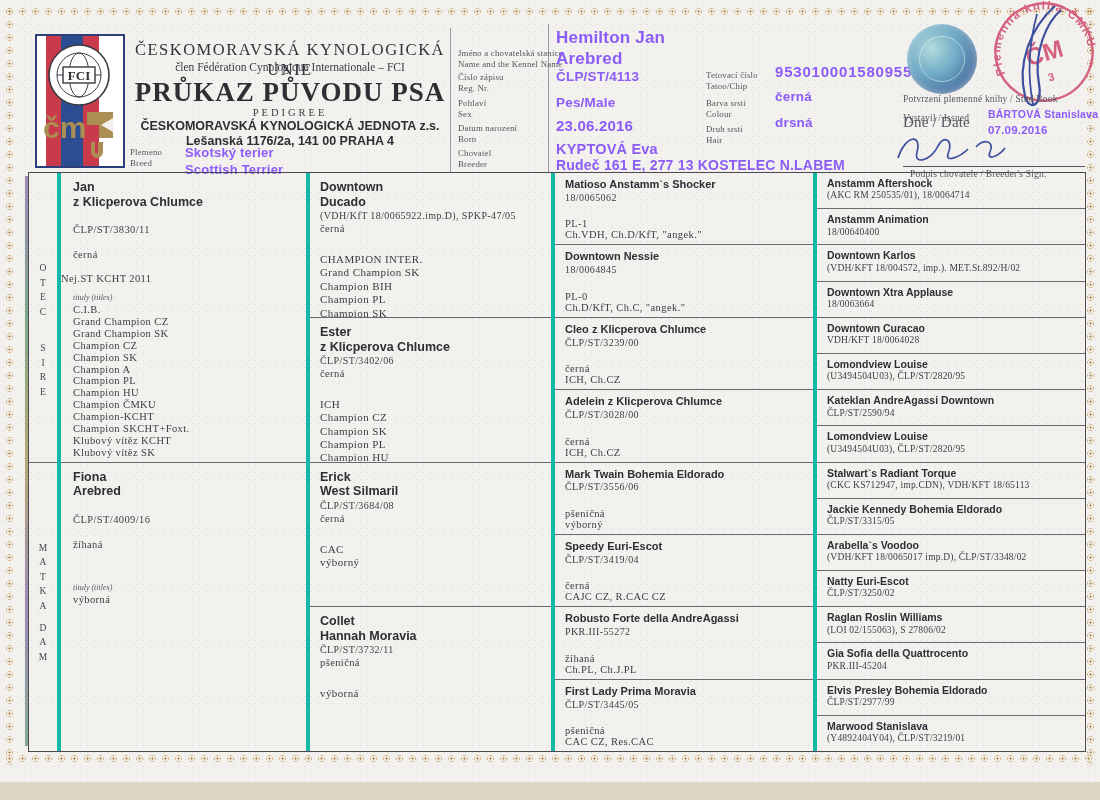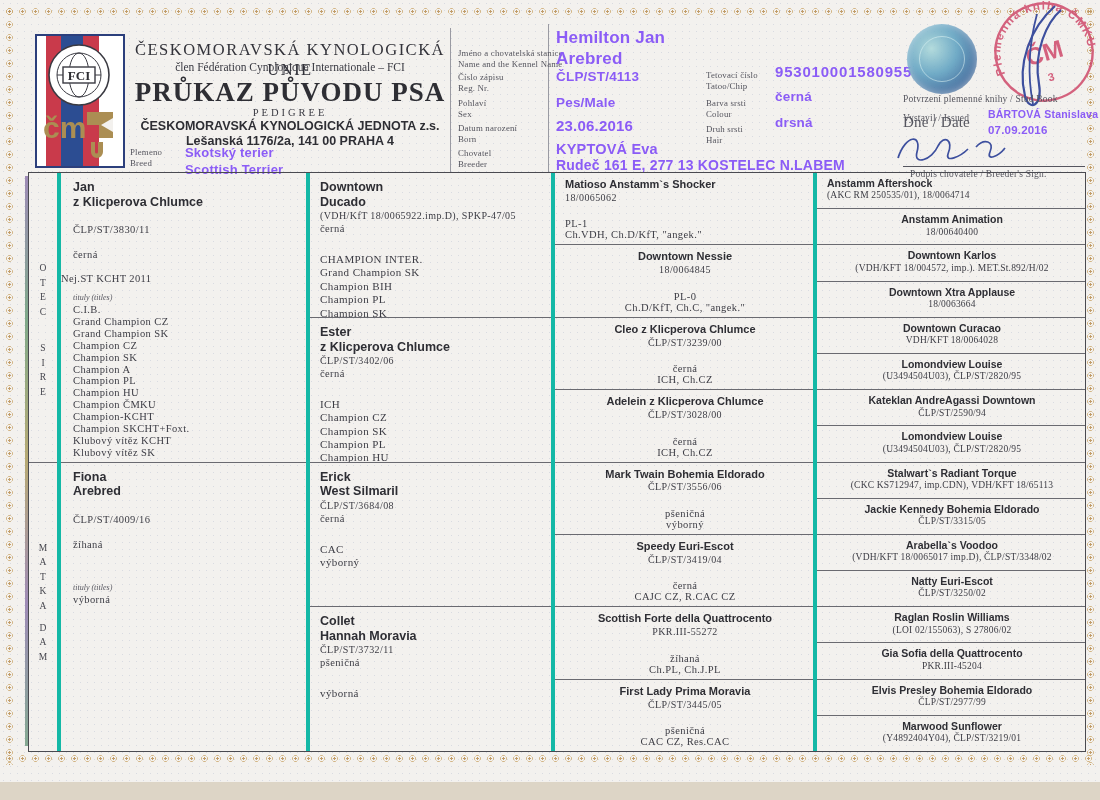--- a/index.html
+++ b/index.html
@@ -78,21 +78,21 @@
   .ped-table{position:absolute;left:28px;top:172px;width:1058px;height:580px;
        border:1.5px solid #4a4a50;box-sizing:border-box;display:flex;}
   .col{display:flex;flex-direction:column;box-sizing:border-box;}
   .col + .col{border-left:4px solid #14b8a6;}
   .col0{width:28px;position:relative;}
   .col1{width:249px;}
   .col2{width:245px;}
   .col3{width:262px;}
   .col4{flex:1;}
   .cell{flex:1;position:relative;box-sizing:border-box;overflow:hidden;}
-  .cell + .cell{border-top:1px solid #6a6a70;align-items:center;}
+  .cell + .cell{border-top:1px solid #6a6a70;}
   .sec{flex:1;position:relative;}
   .sec + .sec{border-top:1px solid #6a6a70;}
   .vlet{position:absolute;left:0;width:100%;text-align:center;
        font-family:"Liberation Serif",serif;font-size:9.5px;line-height:14.5px;
        color:#46464e;white-space:pre-line;}
 
   .bname{font-weight:bold;font-size:12.5px;color:#2e2e34;line-height:1.18;white-space:pre-line;}
   .ser{font-family:"Liberation Serif",serif;font-size:10.5px;color:#3c3c44;letter-spacing:.4px;}
   .tlabel{font-family:"Liberation Serif",serif;font-style:italic;font-size:8px;color:#55555e;}
   .titles{white-space:pre-line;}
@@ -391,21 +391,21 @@
 
         <div class="cell g3">
           <div class="bname">Speedy Euri-Escot</div>
           <div class="ser g3-reg">ČLP/ST/3419/04</div>
           <div class="sp"></div>
           <div class="ser">černá</div>
           <div class="ser">CAJC CZ, R.CAC CZ</div>
         </div>
 
         <div class="cell g3">
-          <div class="bname">Scottish Forte della Quattrocento</div>
+          <div class="bname">Robusto Forte della AndreAgassi</div>
           <div class="ser g3-reg">PKR.III-55272</div>
           <div class="sp"></div>
           <div class="ser">žíhaná</div>
           <div class="ser">Ch.PL, Ch.J.PL</div>
         </div>
 
         <div class="cell g3">
           <div class="bname">First Lady Prima Moravia</div>
           <div class="ser g3-reg">ČLP/ST/3445/05</div>
           <div class="sp"></div>
@@ -485,20 +485,20 @@
           <div class="bname">Gia Sofia della Quattrocento</div>
           <div class="ser g4-reg">PKR.III-45204</div>
         </div>
 
         <div class="cell g4">
           <div class="bname">Elvis Presley Bohemia Eldorado</div>
           <div class="ser g4-reg">ČLP/ST/2977/99</div>
         </div>
 
         <div class="cell g4">
-          <div class="bname">Marwood Sunflower</div>
+          <div class="bname">Marwood Stanislava</div>
           <div class="ser g4-reg">(Y4892404Y04), ČLP/ST/3219/01</div>
         </div>
       </div>
 
   </div>
 </div>
 <div class="scan-strip"></div>
 
 </body></html>

